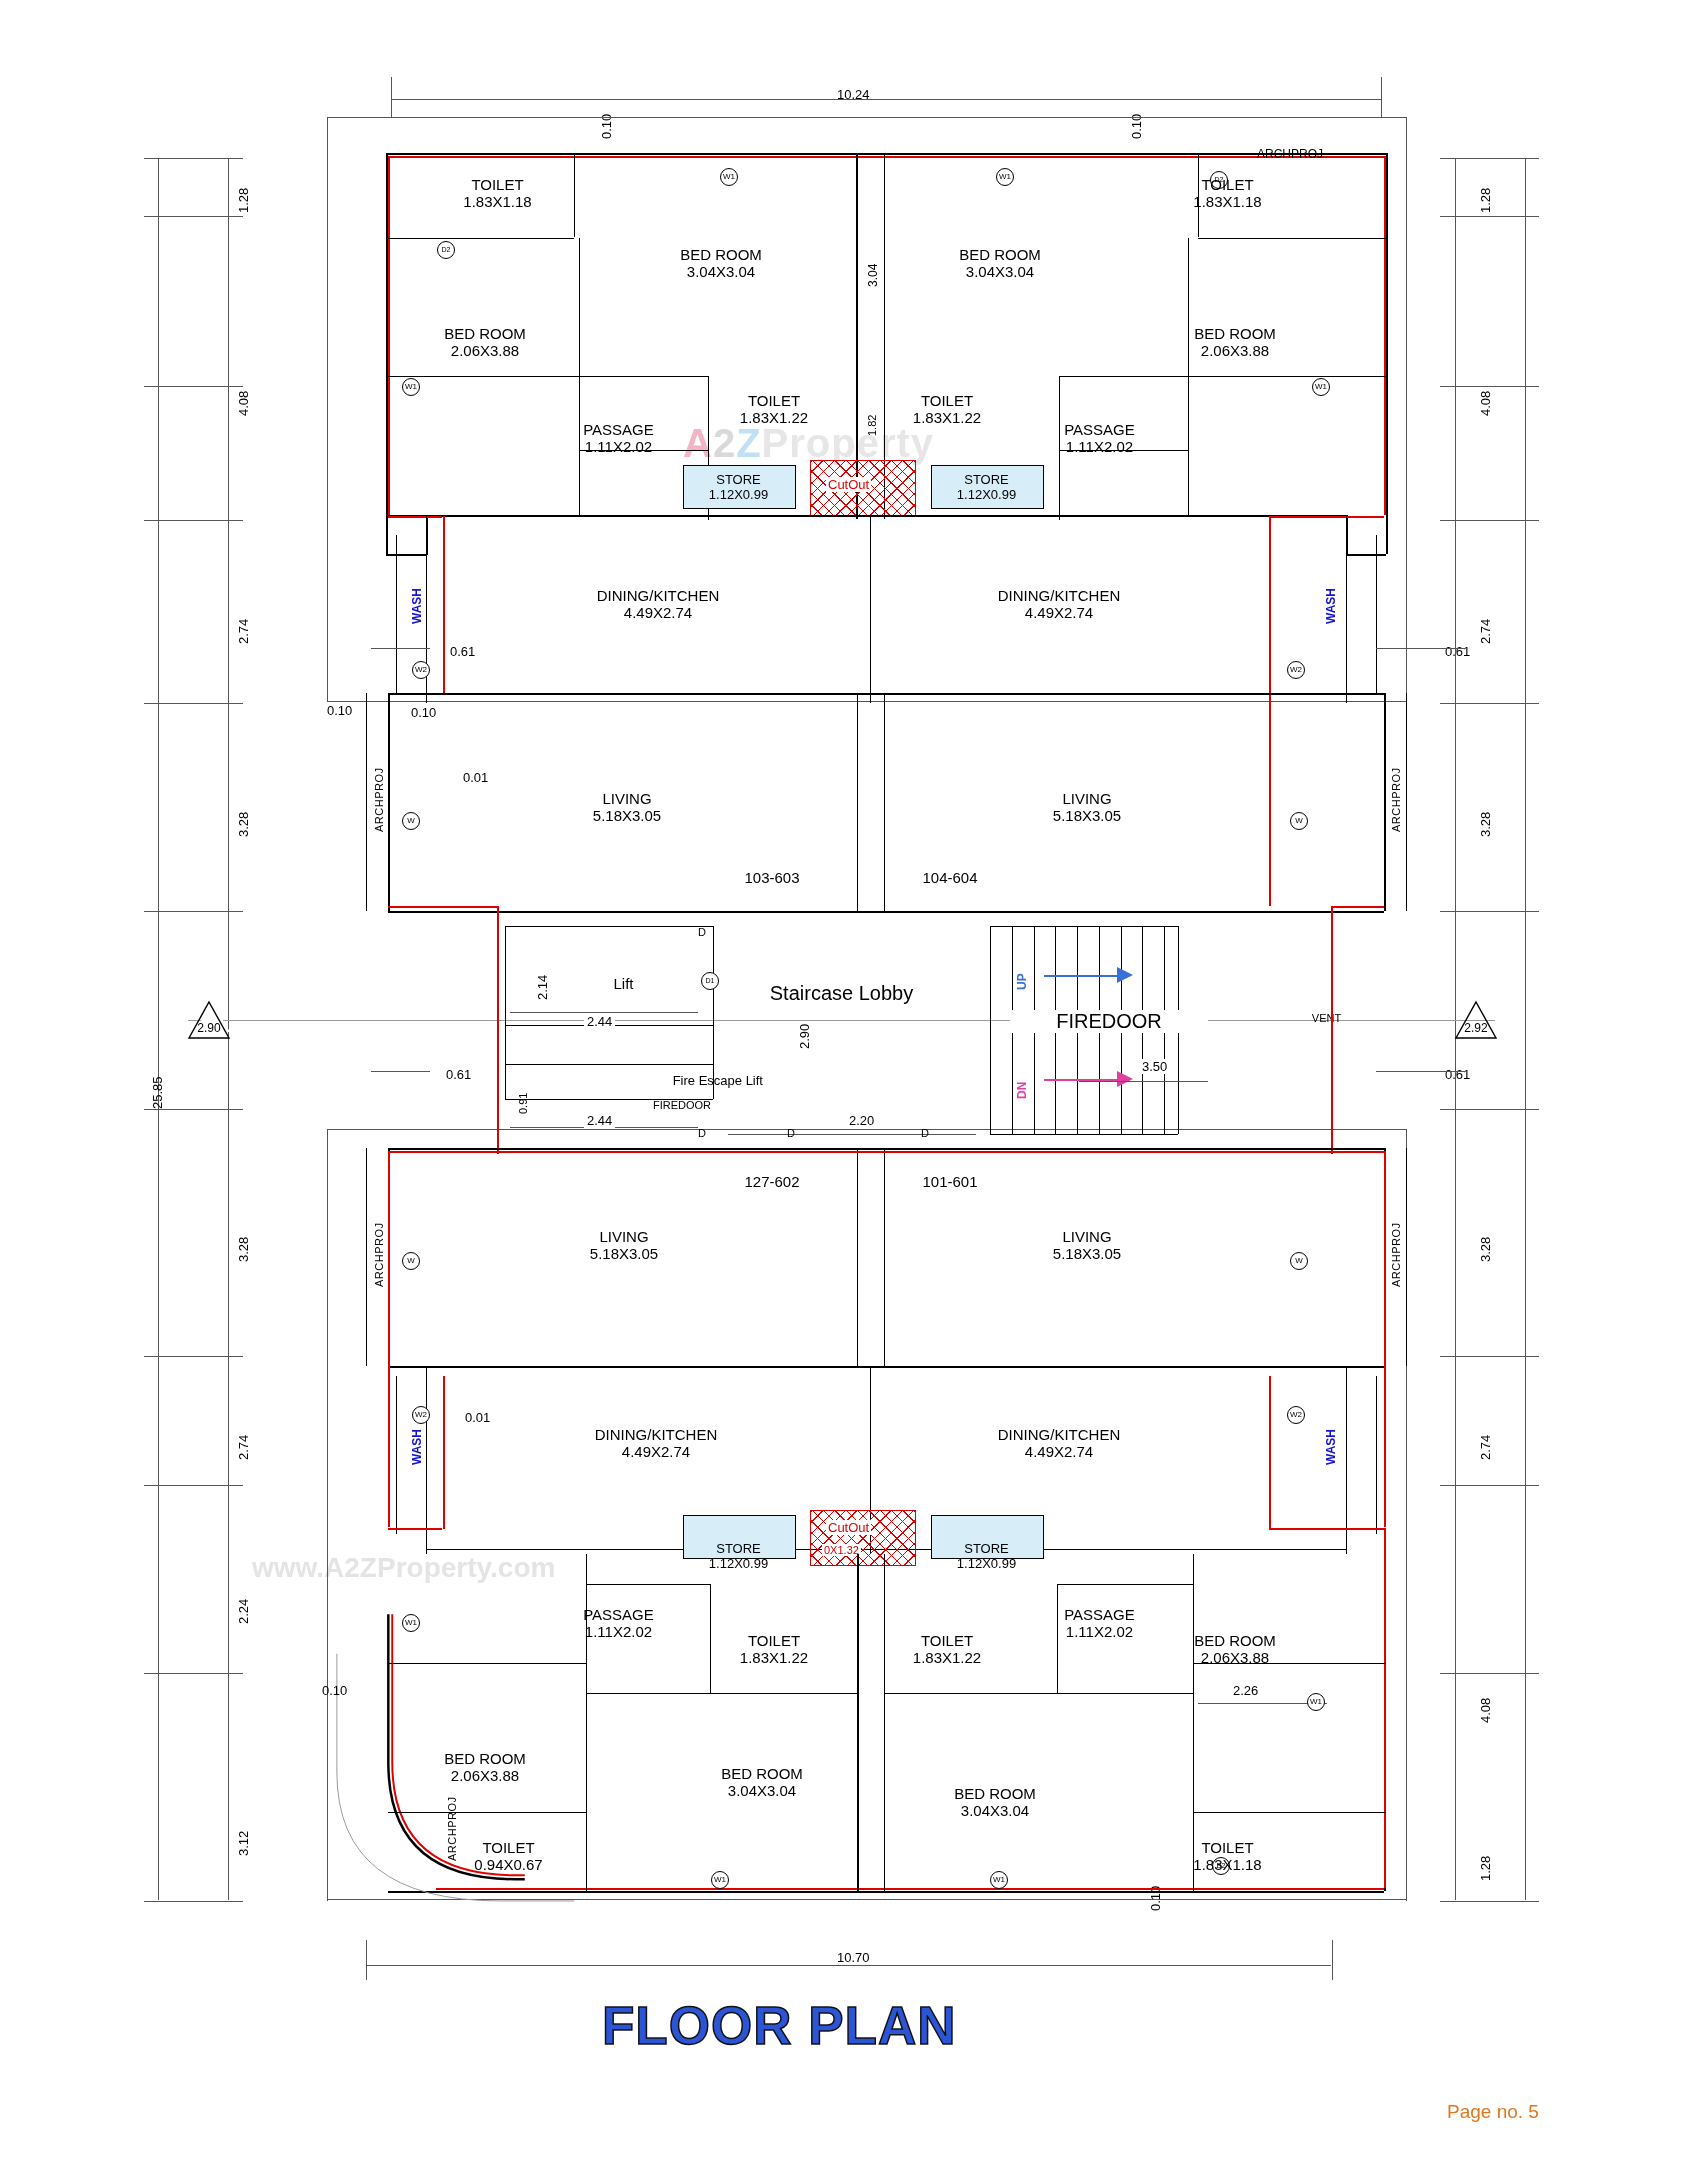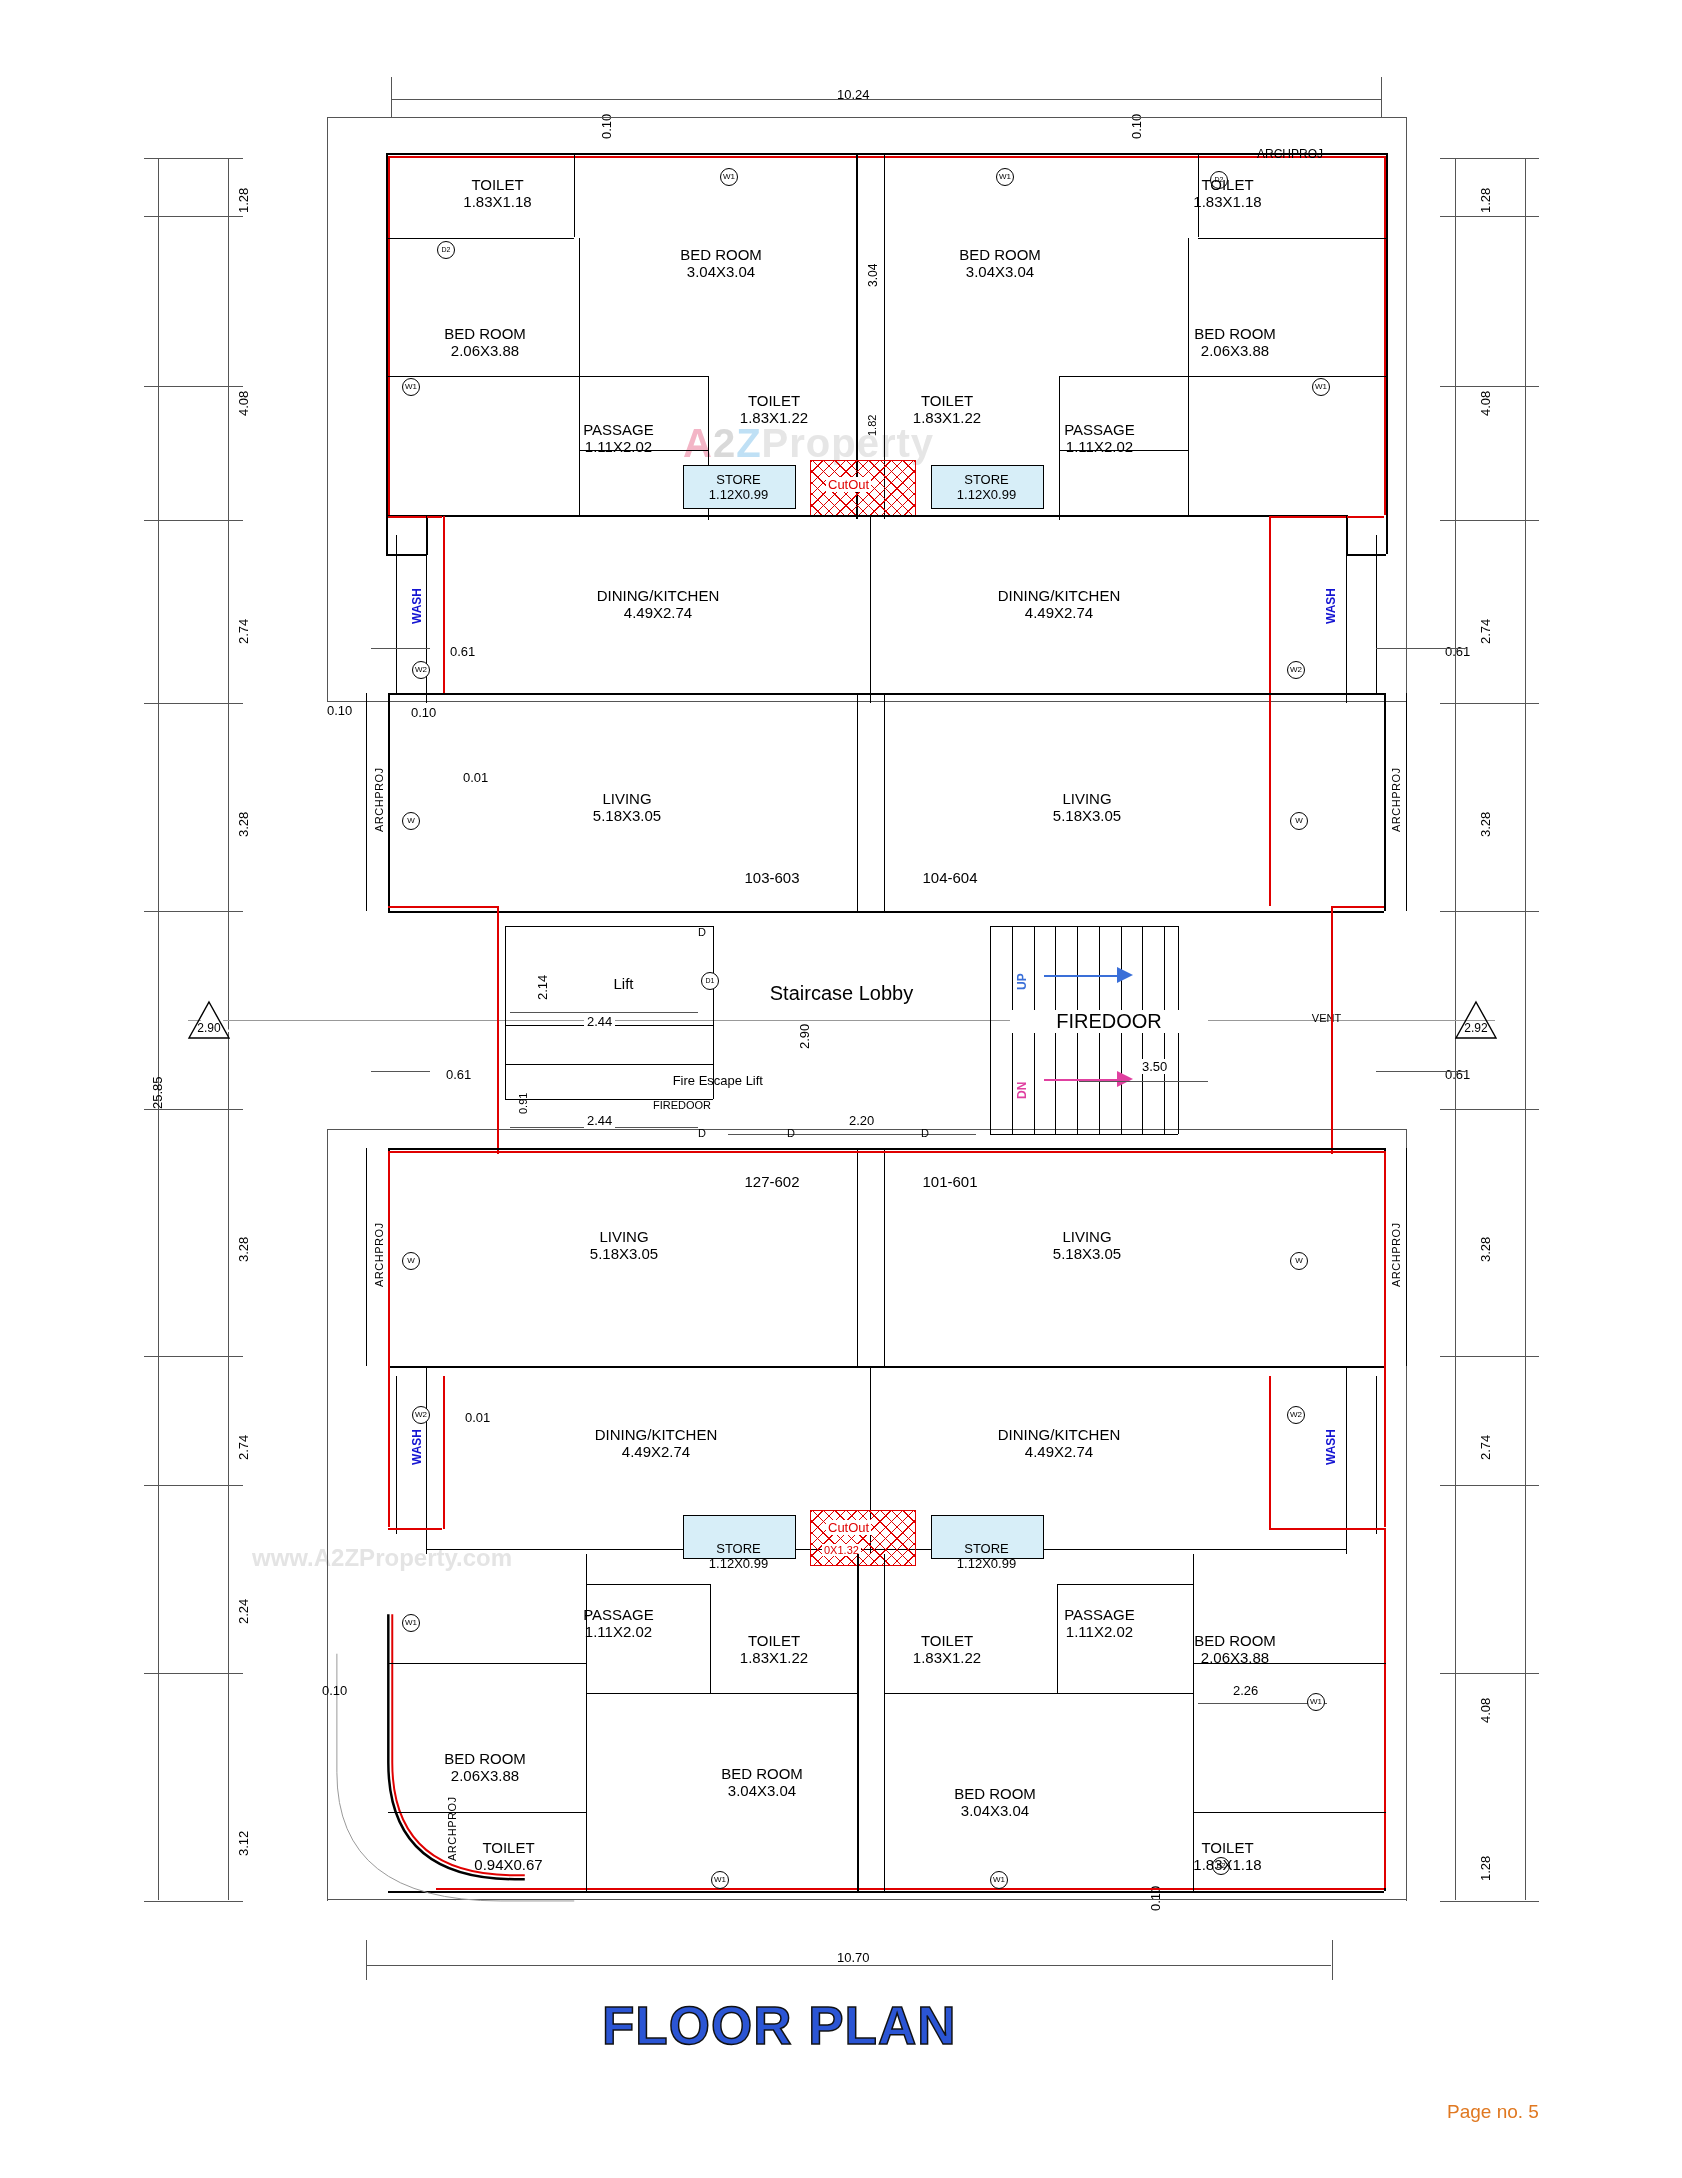--- a/index.html
+++ b/index.html
@@ -19,21 +19,21 @@
   .lbl.sm{font-size:13px;}
   .lbl.xs{font-size:11px;}
   .dim{position:absolute;font-size:13px;color:#000;white-space:nowrap;}
   .dimv{position:absolute;font-size:13px;color:#000;white-space:nowrap;transform-origin:0 0;transform:rotate(-90deg);}
   .wash{position:absolute;font-size:12px;color:#1414d2;font-weight:bold;transform-origin:0 0;transform:rotate(-90deg);}
   .archproj{position:absolute;font-size:11px;color:#000;transform-origin:0 0;transform:rotate(-90deg);letter-spacing:0.5px;}
   .circ{position:absolute;border:1px solid #000;border-radius:50%;width:16px;height:16px;font-size:8px;line-height:16px;text-align:center;background:#fff;}
   .title{position:absolute;font-size:53px;font-weight:bold;color:#2b55d4;letter-spacing:1px;-webkit-text-stroke:1.5px #111;}
   .pageno{position:absolute;font-size:19px;color:#e07820;}
   .wm{position:absolute;font-size:40px;color:#d9d9d9;font-weight:bold;letter-spacing:1px;}
-  .wm2{position:absolute;font-size:24px;color:#e2e2e2;font-weight:bold;}
+  .wm2{position:absolute;font-size:28px;color:#e2e2e2;font-weight:bold;margin-top:8px;}
   .wmA{color:#f3b5c6;}
   .wmZ{color:#bfe0f5;}
   .cut{position:absolute;border:1.5px solid #e00000;background:
      repeating-linear-gradient(45deg,transparent 0 7px,#e00000 7px 8px),
      repeating-linear-gradient(-45deg,transparent 0 7px,#e00000 7px 8px);}
   .cuttxt{position:absolute;font-size:13px;color:#e00000;background:#fff;padding:0 2px;}
   .storebox{position:absolute;border:1.5px solid #000;background:#d7eef8;}
   .arrowU{position:absolute;height:0;border-top:2px solid #3a6fd8;}
   .arrowD{position:absolute;height:0;border-top:2px solid #e040a0;}
   .tri{position:absolute;width:0;height:0;}

